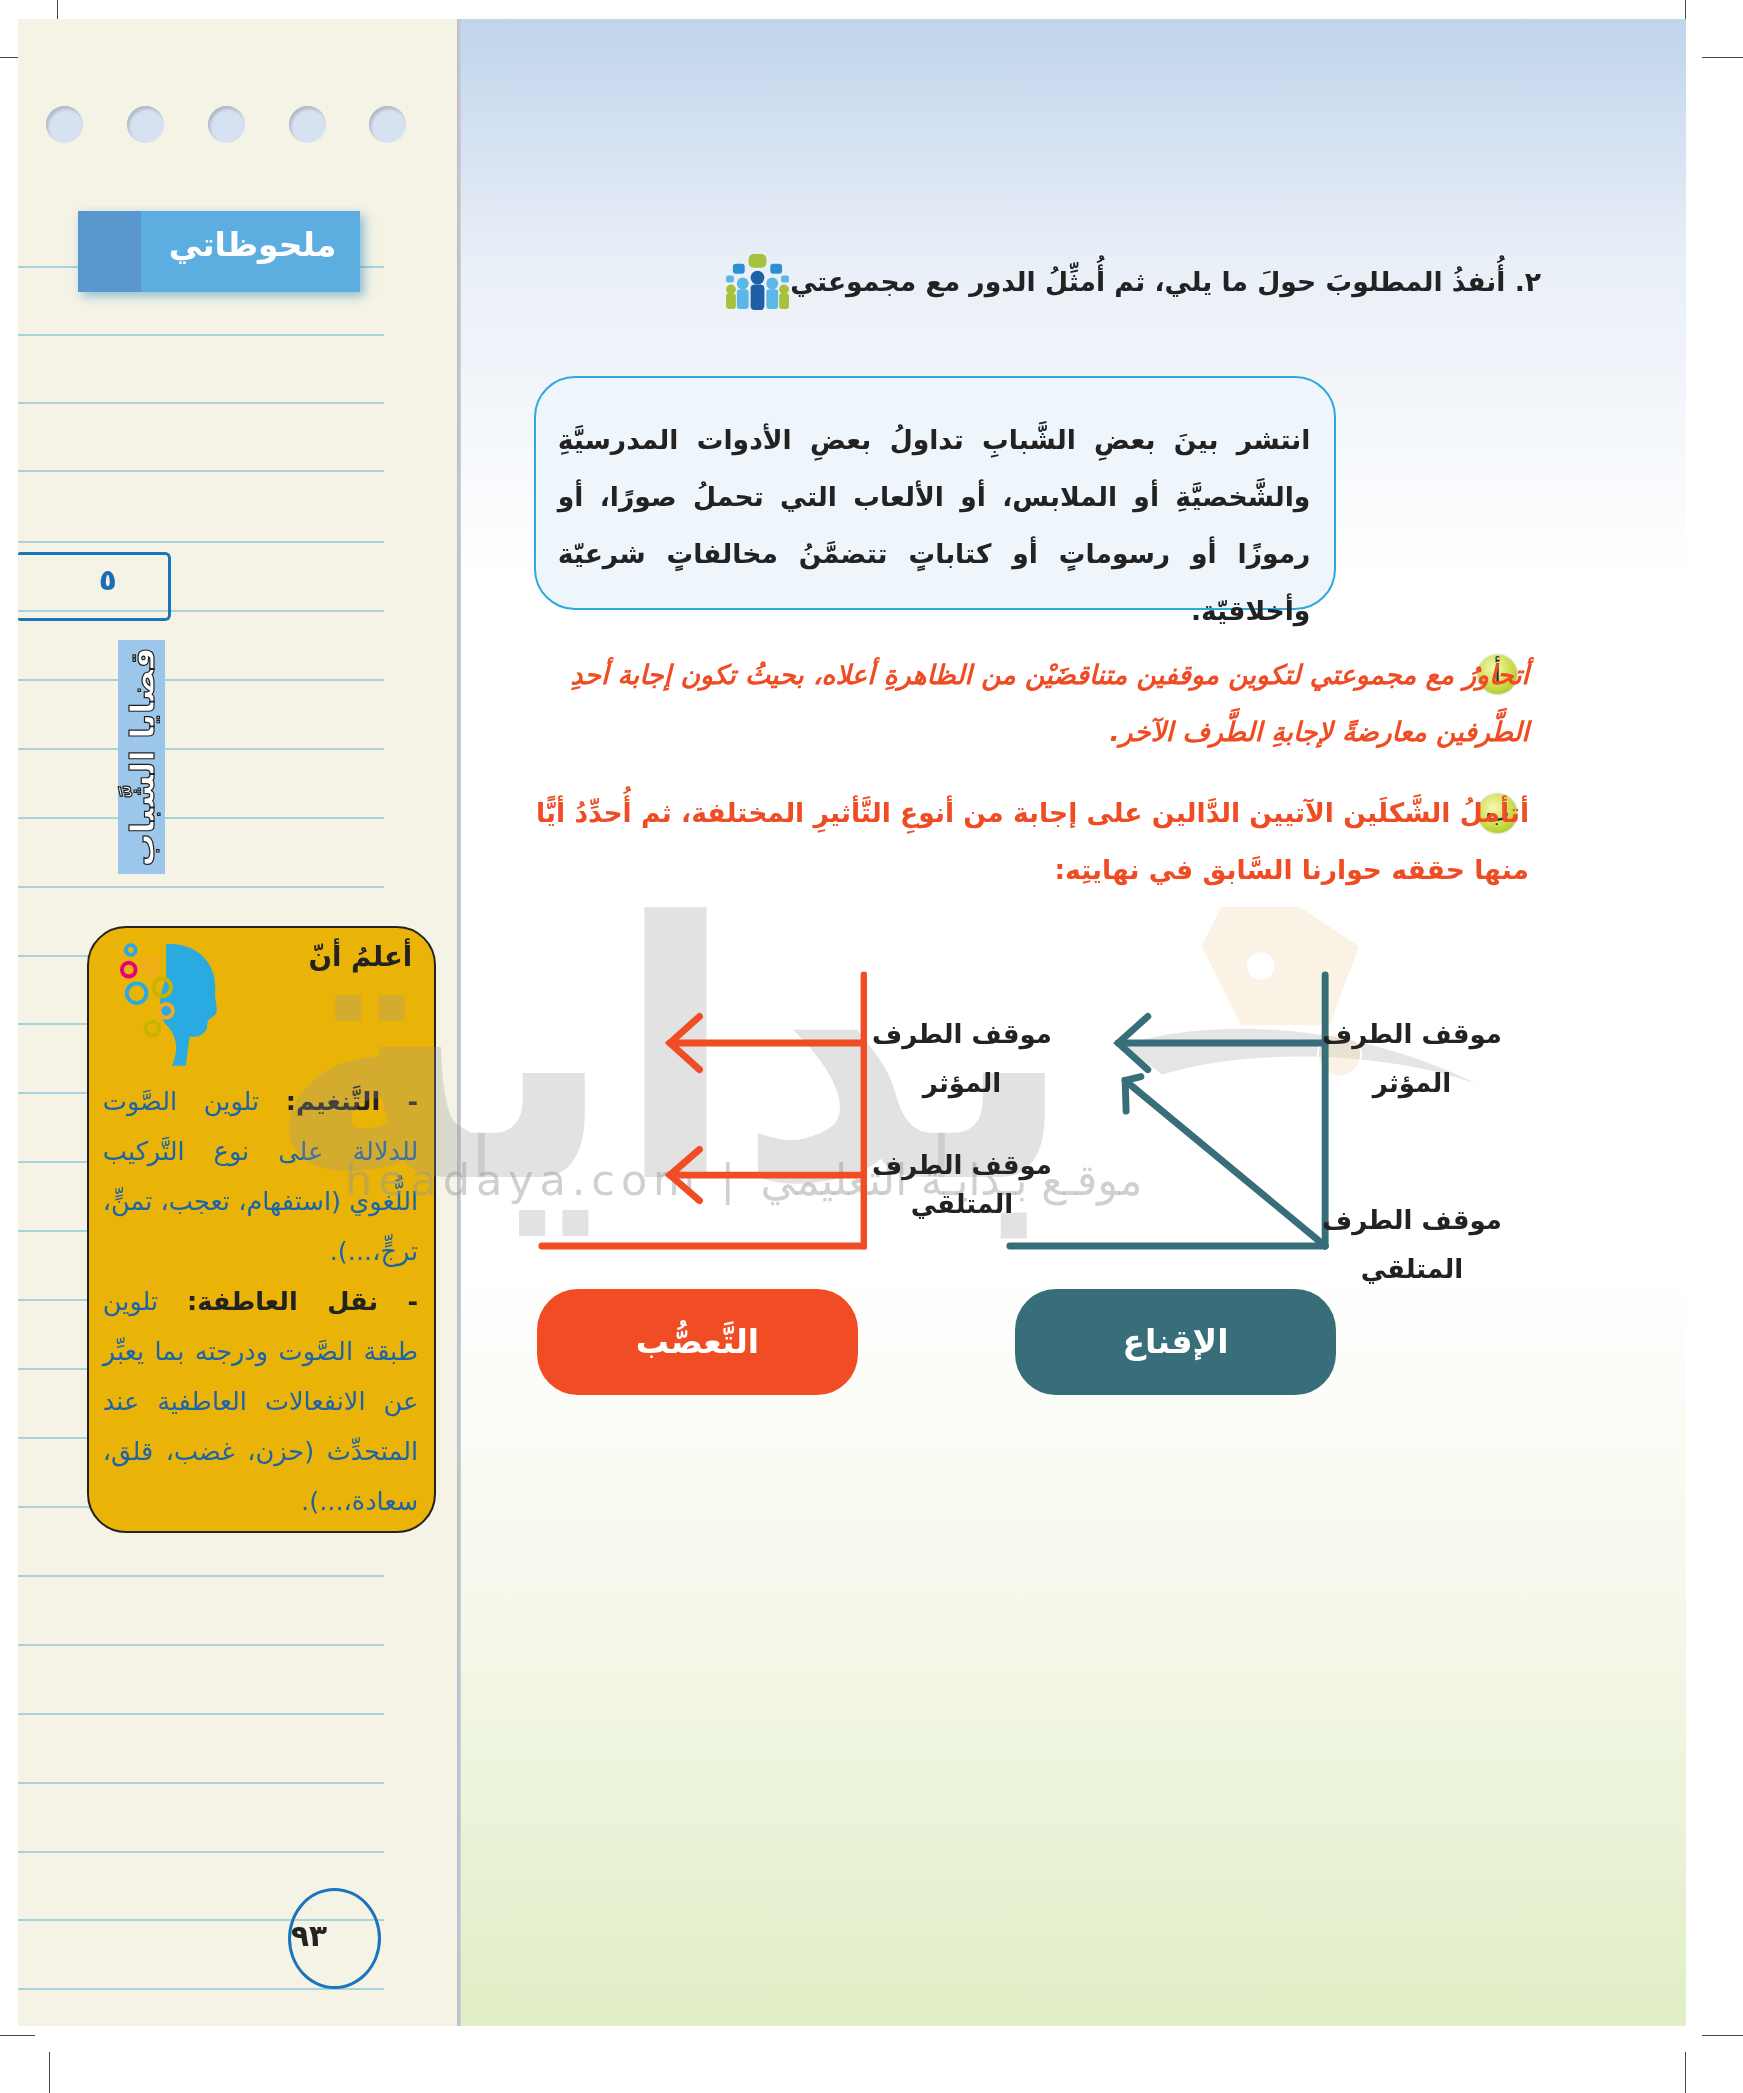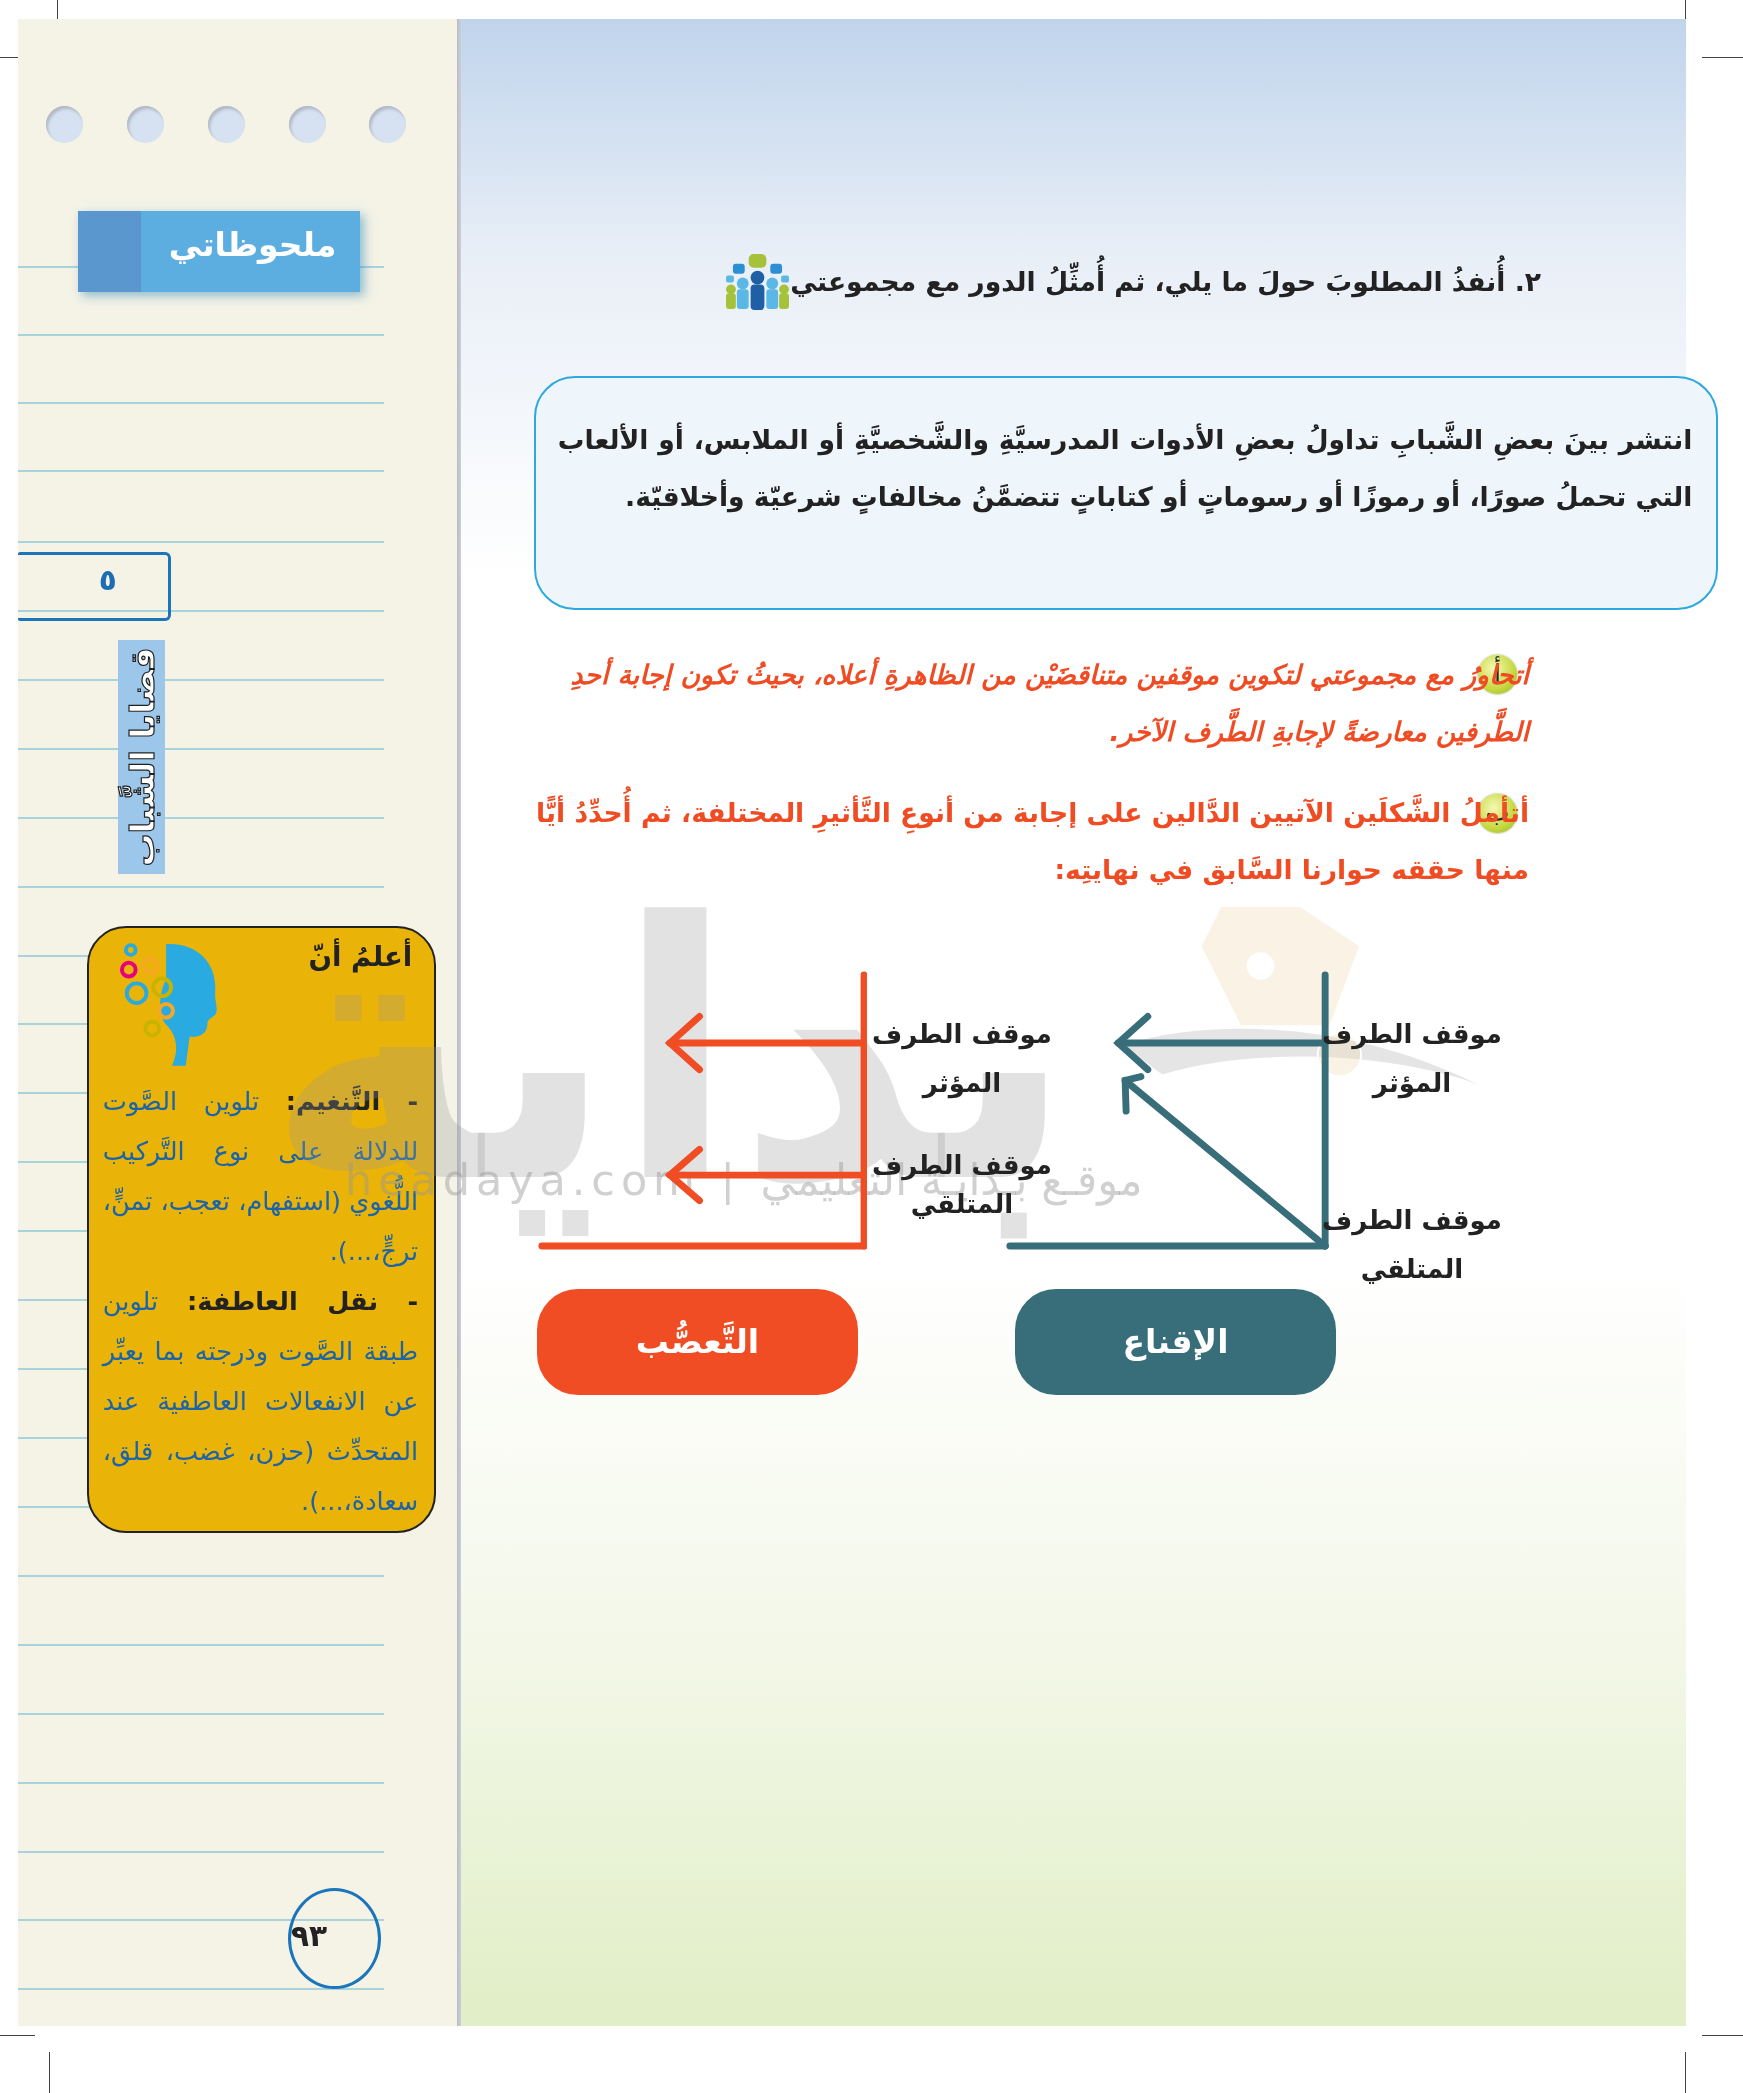--- a/index.html
+++ b/index.html
@@ -21,21 +21,21 @@
   .know-box{position:absolute;left:87px;top:926px;width:345px;height:603px;background:#eab308;border:2.5px solid #222;border-radius:39px;}
   .know-title{position:absolute;right:21.7px;top:11.8px;font-size:27.6px;font-weight:bold;color:#222;direction:rtl;}
   .know-icon{position:absolute;left:27.6px;top:11.8px;}
   .know-text{position:absolute;right:15.8px;left:13.8px;top:148px;direction:rtl;text-align:justify;font-size:25.6px;line-height:50px;color:#1b64a8;}
   .know-text b{color:#222;}
   .page-num{position:absolute;left:288px;top:1888px;width:87px;height:95px;border:3.9px solid #1b75bb;border-radius:50%;text-align:left;line-height:91px;font-size:29.6px;font-weight:bold;color:#222;}
   
   .main{position:absolute;left:461px;top:18.7px;width:1225px;height:2007px;background:linear-gradient(to bottom,#c0d4ec 0%,#e9eff7 12%,#ffffff 28%,#ffffff 62%,#f4f8ea 80%,#e1eec6 100%);}
   .q-title{position:absolute;right:203px;top:266px;direction:rtl;font-size:26.6px;font-weight:bold;color:#222;}
   .group-icon{position:absolute;left:725px;top:252px;}
-  .scenario{position:absolute;left:534px;top:376px;width:1184px;height:234px;background:#eef6fc;border:2.5px solid #2fa8de;border-radius:41px;box-sizing:border-box;}
+  .scenario{position:absolute;left:534px;top:376px;width:802px;height:234px;background:#eef6fc;border:2.5px solid #2fa8de;border-radius:41px;box-sizing:border-box;}
   .scenario p{margin:0;position:absolute;right:23.6px;left:21.7px;top:33px;direction:rtl;text-align:justify;font-size:26.6px;font-weight:bold;line-height:57px;color:#222;}
   .task{position:absolute;right:215px;direction:rtl;font-size:26.6px;font-weight:bold;line-height:57px;color:#ef4c24;width:1034px;}
   .badge{position:absolute;width:39px;height:39px;border-radius:50%;background:radial-gradient(circle at 40% 35%,#f5f9b4,#c6d840 60%,#98b22a);text-align:center;line-height:37px;font-size:25.6px;color:#1f2a30;box-shadow:0 0 2px #6f8b1c;}
   .lbl{position:absolute;direction:rtl;font-size:26px;font-weight:bold;color:#222;line-height:49px;text-align:center;}
   .pill{position:absolute;width:321px;height:106px;border-radius:41px;text-align:center;line-height:106px;font-size:33px;font-weight:bold;color:#fff;}
   .answer{position:absolute;right:32.5px;top:1440px;direction:rtl;font-size:37px;font-weight:bold;line-height:47px;color:#3d3fa6;text-align:right;white-space:nowrap;}
   
   .wm-letters{position:absolute;font-size:355px;font-weight:bold;color:rgba(150,150,150,.28);left:266px;top:847px;direction:rtl;letter-spacing:-9.9px;}
   .wm-url{position:absolute;left:345px;top:1155px;font-size:43px;color:rgba(150,150,150,.45);letter-spacing:5.9px;white-space:nowrap;}
 </style>

